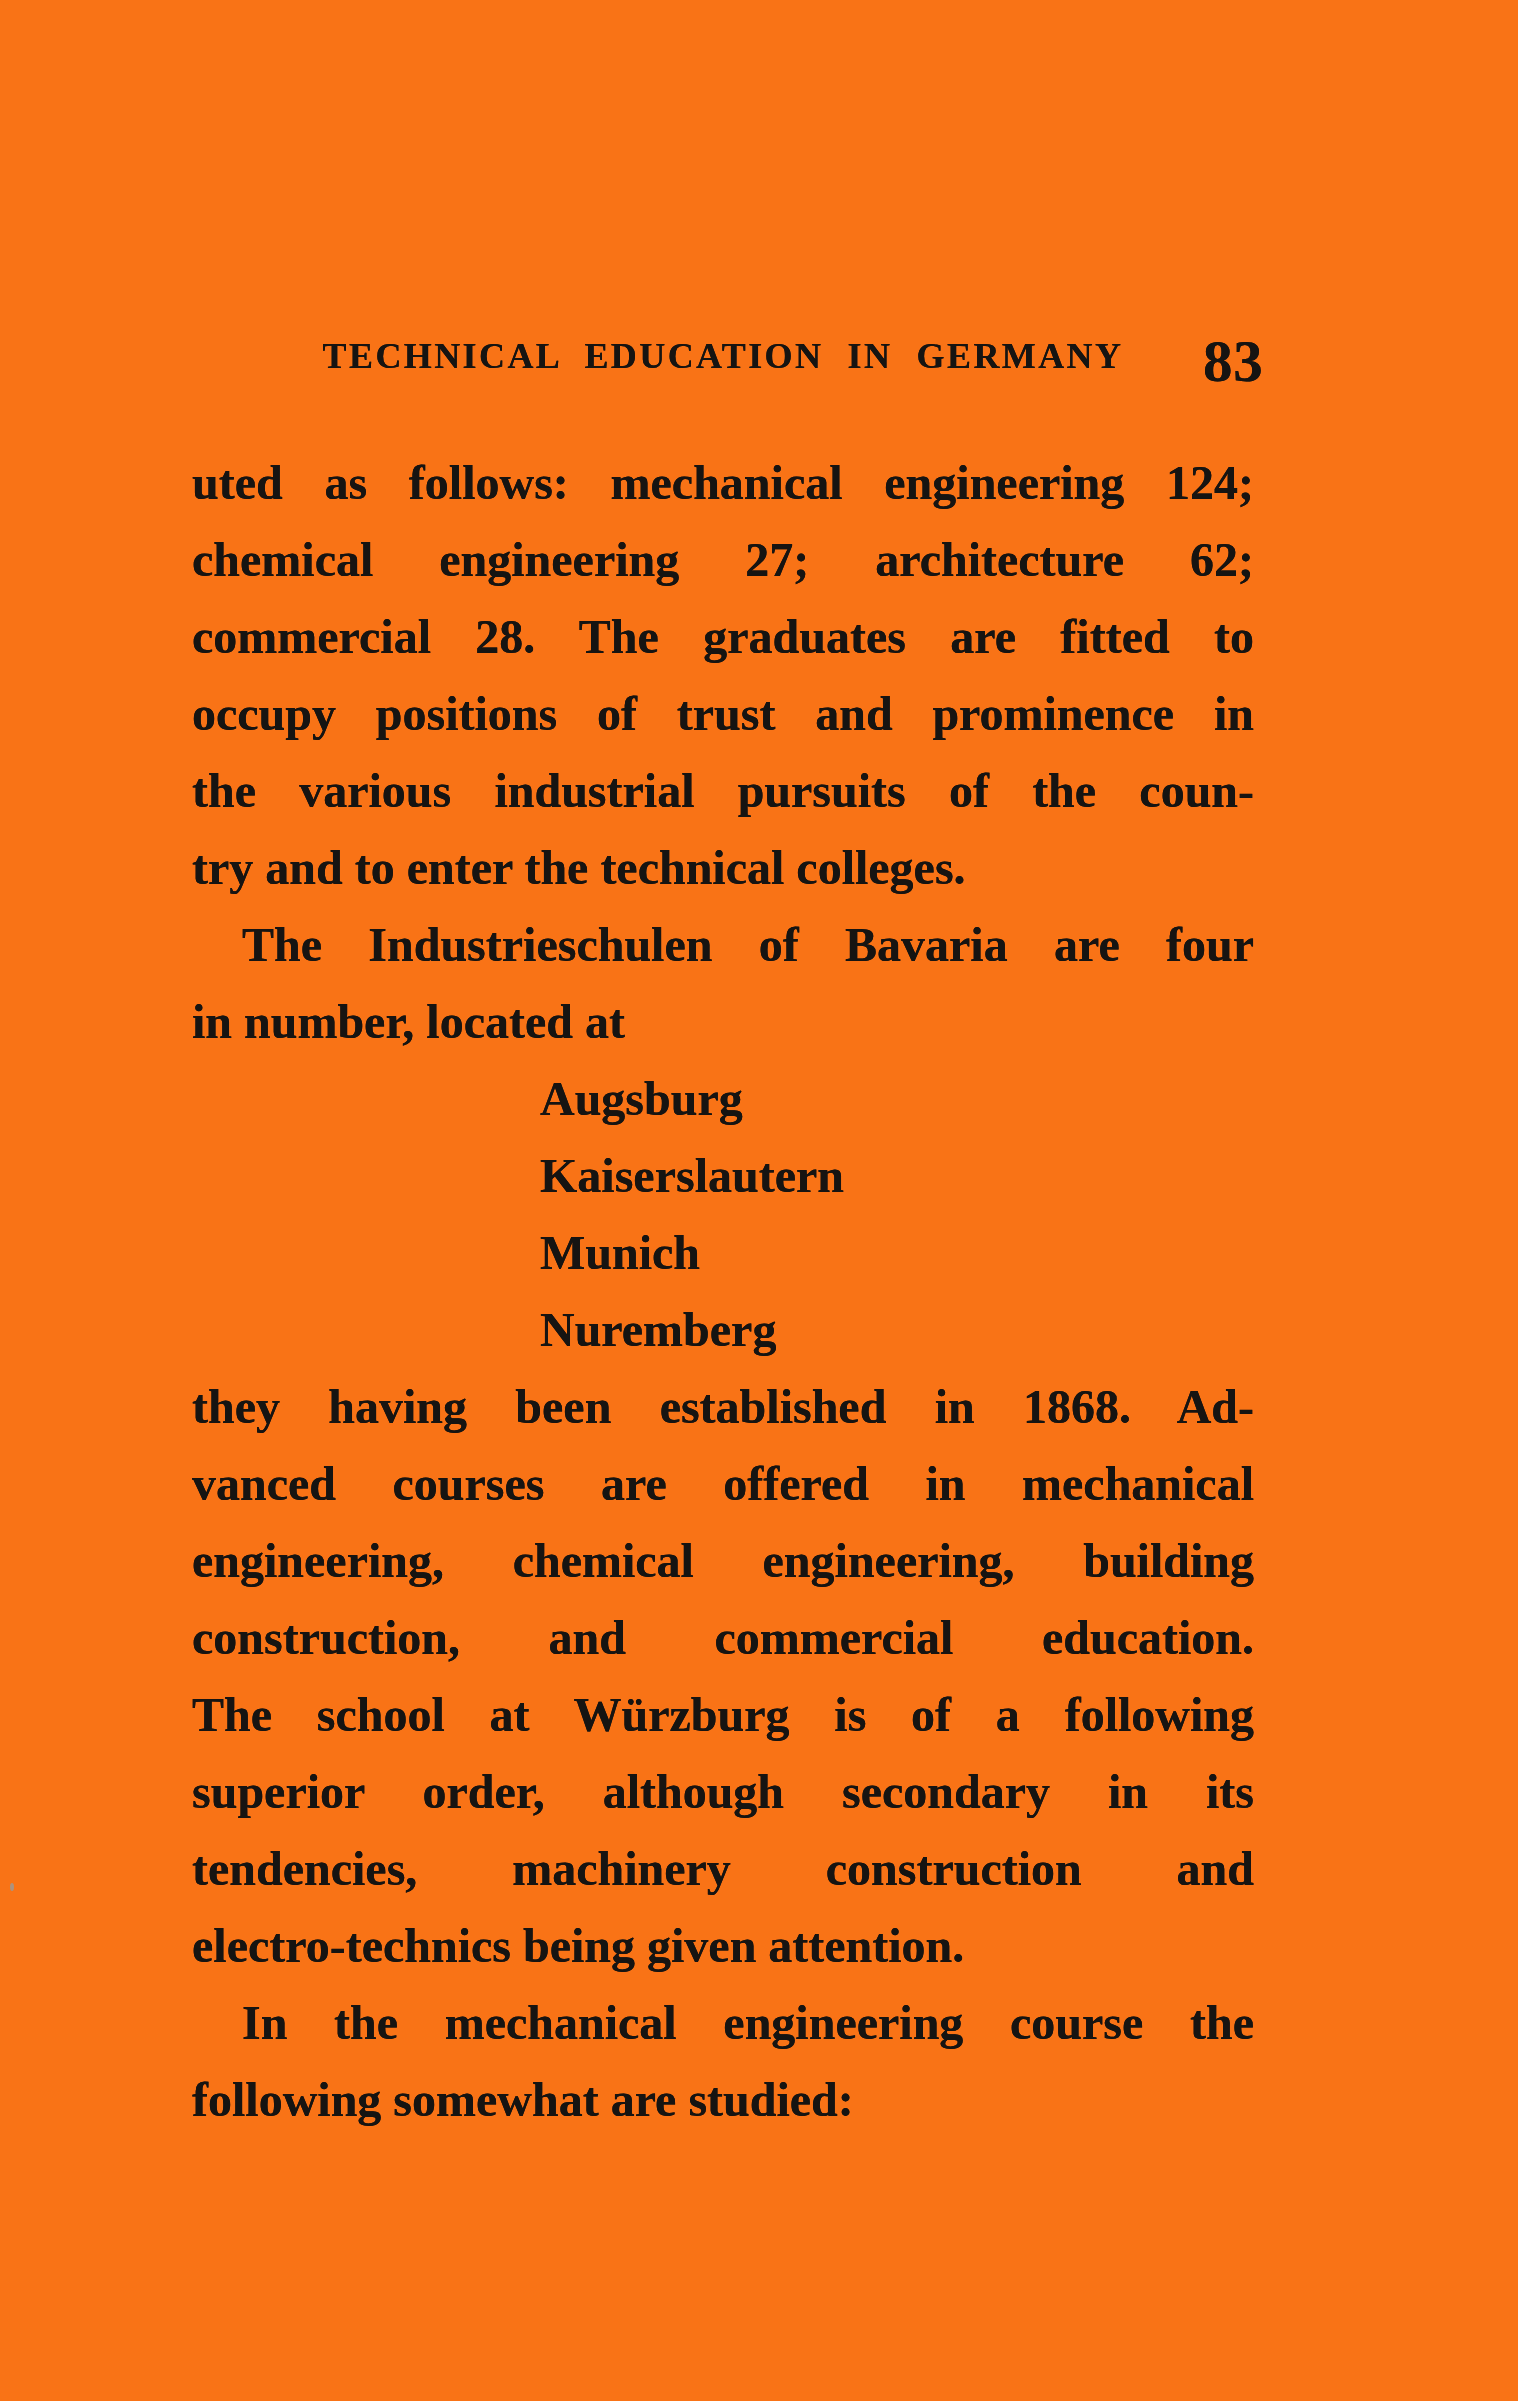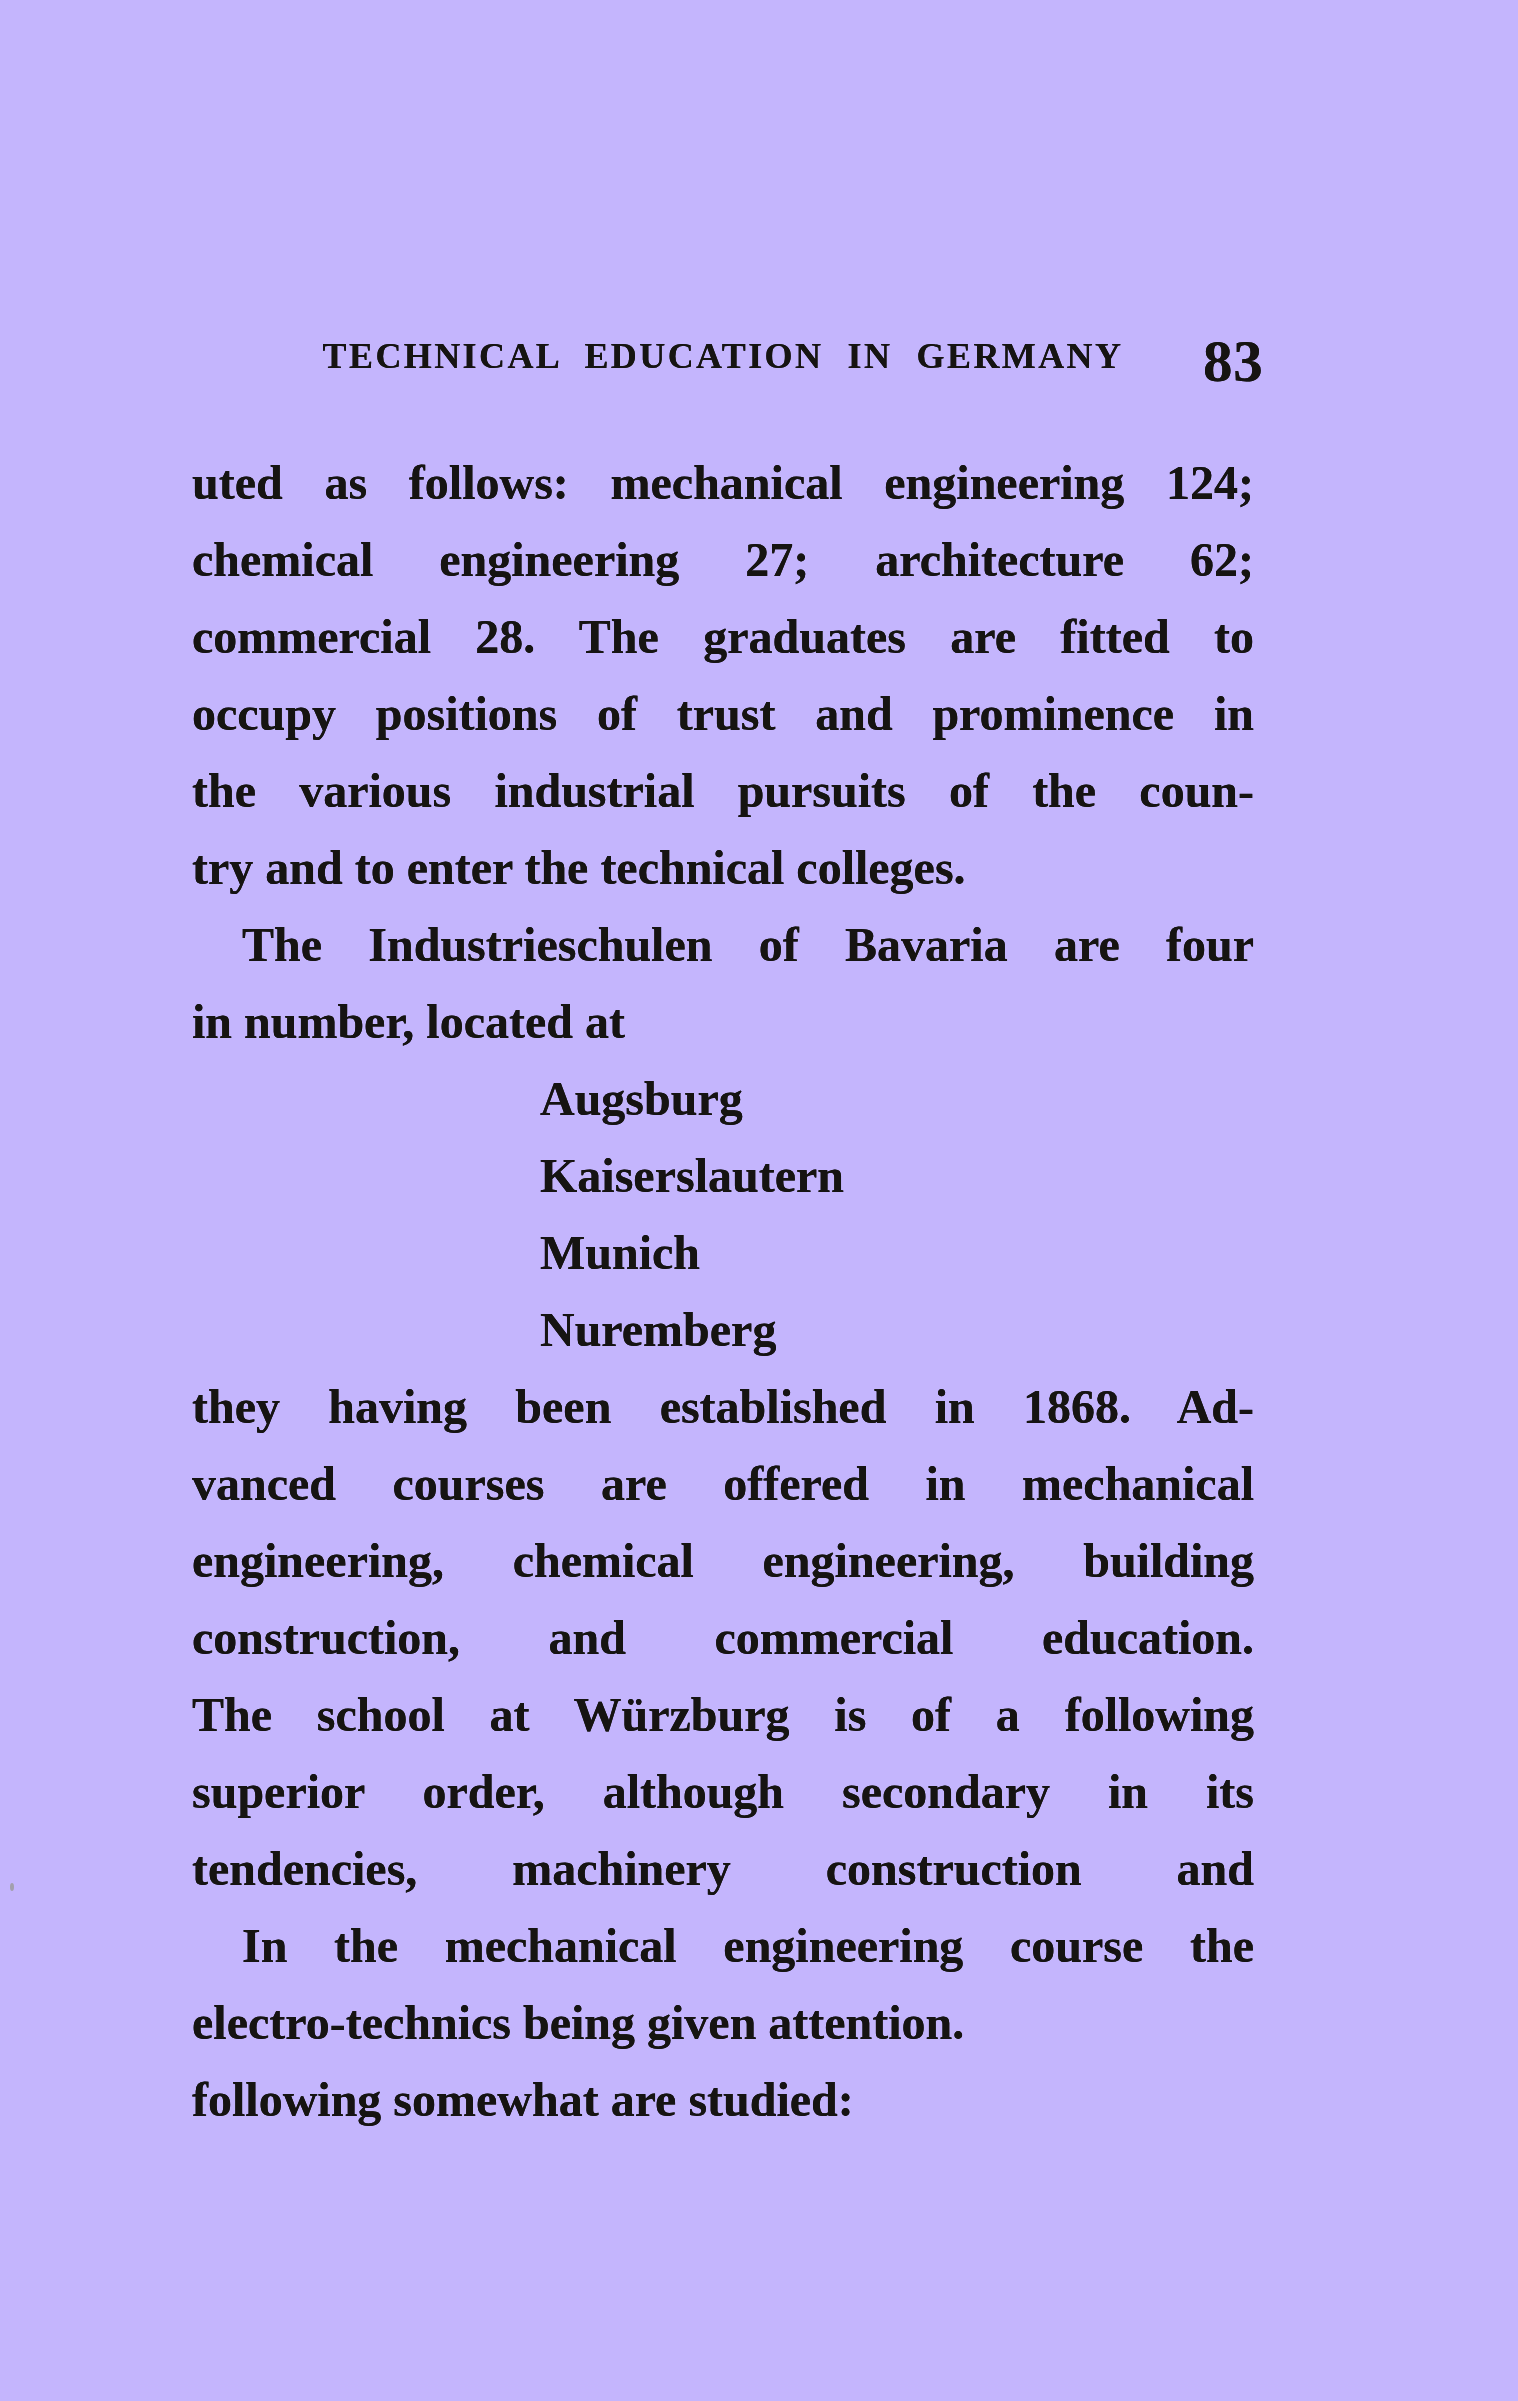--- a/index.html
+++ b/index.html
@@ -4,21 +4,21 @@
 <style>
   html, body {
     margin: 0;
     padding: 0;
     background: #e8e8e8;
   }
   .page {
     position: relative;
     width: 1519px;
     height: 2401px;
-    background: #c4b5fd;
+    background: #f97316;
     font-family: "Liberation Serif", "DejaVu Serif", serif;
     color: #161412;
     overflow: hidden;
   }
   
   .running-header {
     position: absolute;
     top: 335px;
     left: 192px;
     width: 1062px;
@@ -104,21 +104,21 @@
       <div class="line list">Kaiserslautern</div>
       <div class="line list">Munich</div>
       <div class="line list">Nuremberg</div>
       <div class="line j">they having been established in 1868.  Ad-</div>
       <div class="line j">vanced courses are offered in mechanical</div>
       <div class="line j">engineering, chemical engineering, building</div>
       <div class="line j">construction, and commercial education.</div>
       <div class="line j">The school at Würzburg is of a following</div>
       <div class="line j">superior order, although secondary in its</div>
       <div class="line j">tendencies, machinery construction and</div>
+      <div class="line l">electro-technics being given attention.</div>
       <div class="line ji">In the mechanical engineering course the</div>
-      <div class="line l">electro-technics being given attention.</div>
       <div class="line l">following somewhat are studied:</div>
     </div>
 
   <div class="scan-speck"></div>
 
 </div>
 
 
 </body></html>

